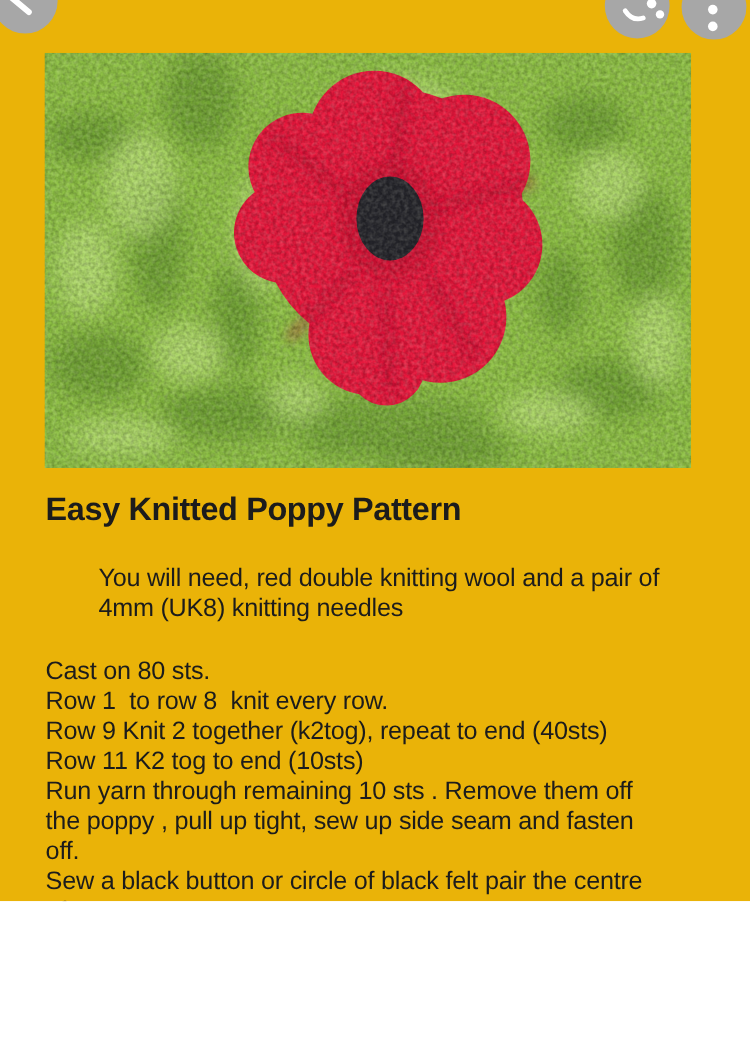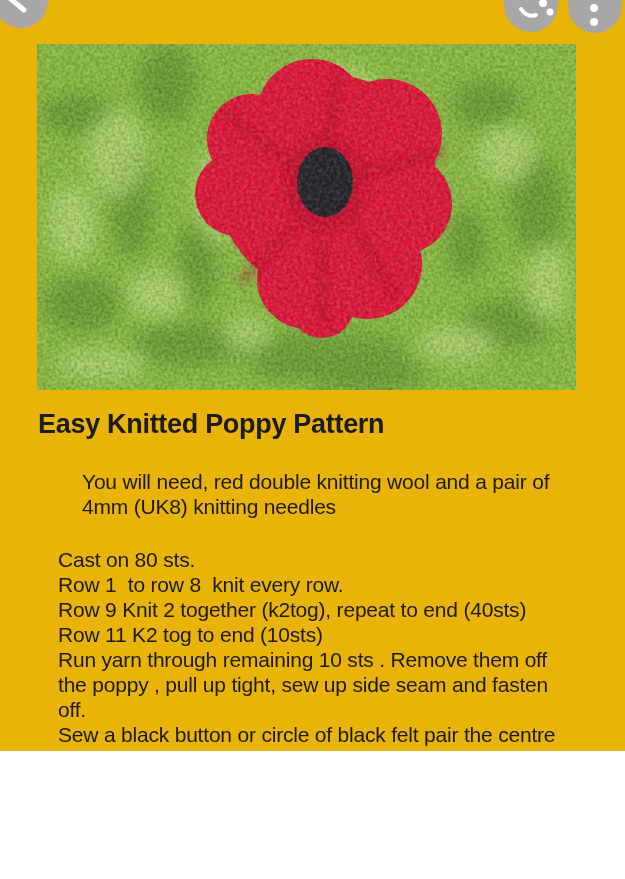--- a/index.html
+++ b/index.html
@@ -14,21 +14,21 @@
   .fab-more{left:568px;top:-21px;}
 
   
   .photo{position:absolute;left:37px;top:44px;width:539px;height:346px;overflow:hidden;}
   .photo svg{display:block;}
 
   
   .article{position:absolute;left:38px;top:408px;width:555px;color:#1c1c1c;}
   .title{font-size:27px;font-weight:700;line-height:32px;margin:0;letter-spacing:-.3px;}
   .intro{position:absolute;left:0;top:61px;margin-left:44px;}
-  .pattern{position:absolute;left:0;top:139px;margin-left:20px;}
+  .pattern{position:absolute;left:0;top:139px;}
   .line{font-size:21px;line-height:25px;white-space:pre;letter-spacing:-.2px;}
 </style>
 </head>
 <body>
 
 <div class="screen">
 
   <div class="fab fab-back">
     <svg width="54" height="54" viewBox="0 0 54 54">
       <line x1="6" y1="16" x2="30" y2="36" stroke="#ffffff" stroke-width="5" stroke-linecap="round"></line>

